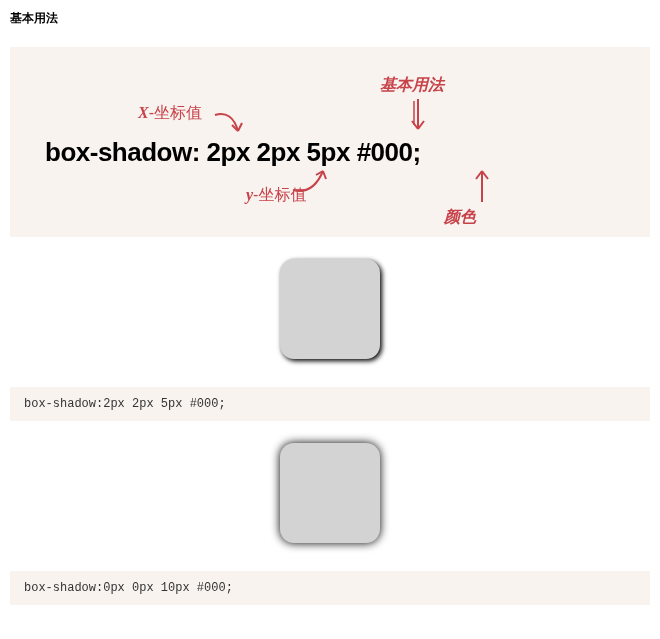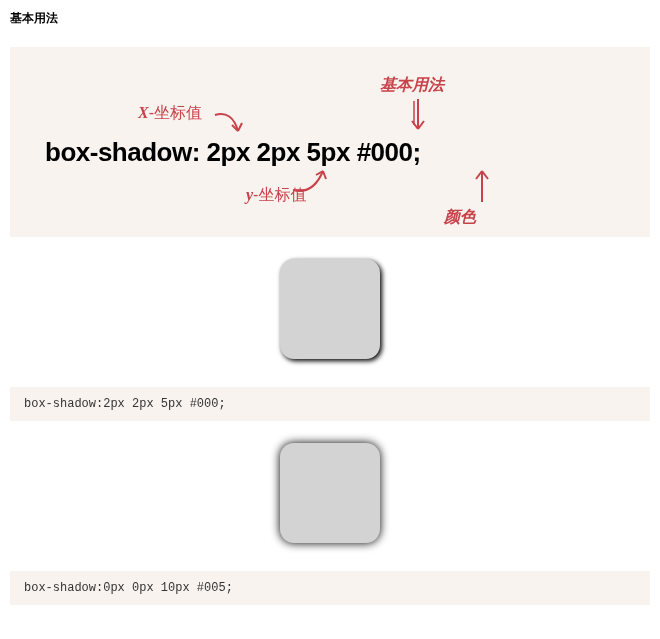--- a/index.html
+++ b/index.html
@@ -142,13 +142,13 @@
 <div class="demo-box-container">
   <div class="demo-box demo-box-1"></div>
 </div>
 
 <div class="code-strip">box-shadow:2px 2px 5px #000;</div>
 
 <div class="demo-box-container">
   <div class="demo-box demo-box-2"></div>
 </div>
 
-<div class="code-strip">box-shadow:0px 0px 10px #005;</div>
+<div class="code-strip">box-shadow:0px 0px 10px #000;</div>
 
 </body></html>

